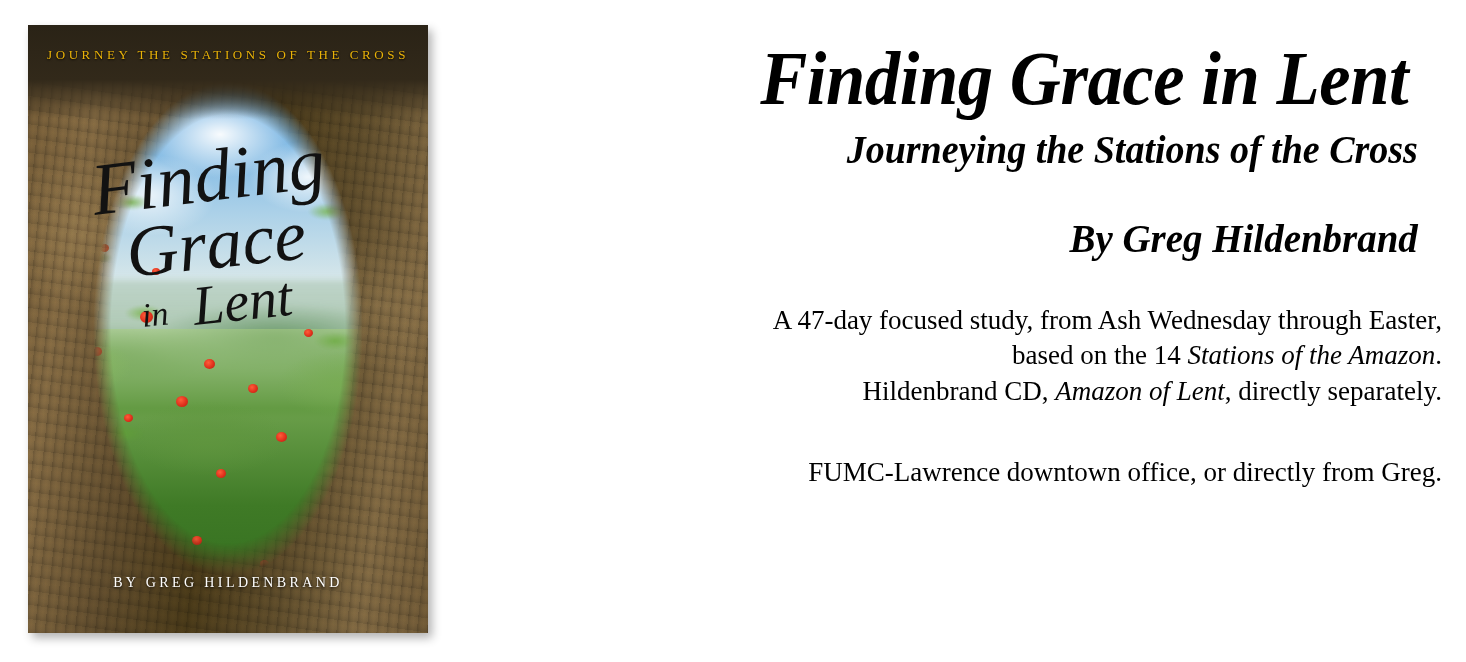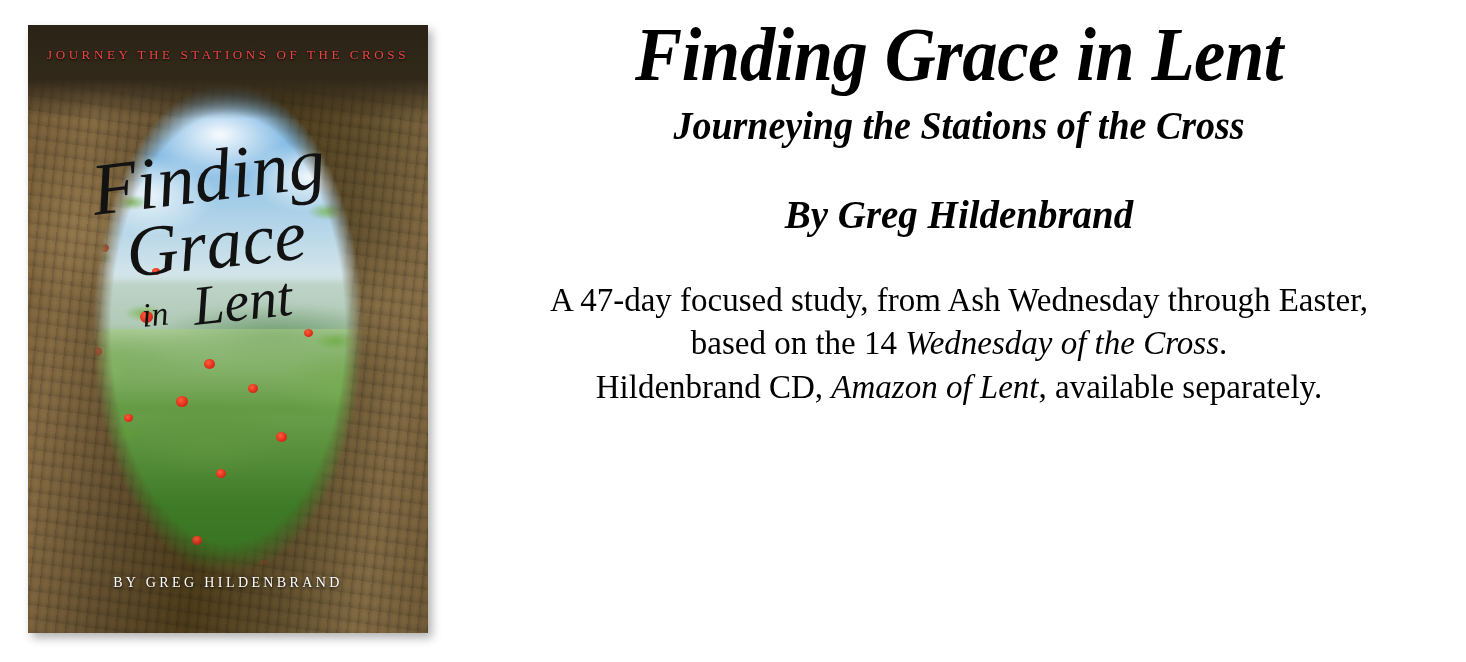--- a/index.html
+++ b/index.html
@@ -178,21 +178,21 @@
   }
 
   .cover-kicker {
     position: absolute;
     left: 0; right: 0;
     top: 22px;
     text-align: center;
     font-family: "Liberation Serif", "DejaVu Serif", serif;
     font-size: 13px;
     letter-spacing: 3.6px;
-    color: #ef4444;
+    color: #eab308;
     text-shadow: 0 1px 2px rgba(0,0,0,0.9);
   }
 
   .cover-byline {
     position: absolute;
     left: 0; right: 0;
     bottom: 42px;
     text-align: center;
     font-family: "Liberation Serif", "DejaVu Serif", serif;
     font-size: 14px;
@@ -209,23 +209,23 @@
     top: 112px;
     height: 210px;
     color: #111111;
   }
   .cover-script svg { display: block; width: 100%; height: 100%; }
 
   
   .copy {
     position: absolute;
     left: 476px;
-    top: 16px;
+    top: 40px;
     width: 966px;
-    text-align: center;
+    text-align: right;
   }
   .headline {
     font-family: "Liberation Serif", "DejaVu Serif", serif;
     font-weight: bold;
     font-style: italic;
     font-size: 76px;
     line-height: 1.02;
     letter-spacing: -0.5px;
     transform: scaleX(0.93);
     transform-origin: center top;
@@ -249,21 +249,21 @@
     font-style: italic;
     font-size: 41px;
     line-height: 1.1;
     transform: scaleX(0.95);
     transform-origin: center top;
     white-space: nowrap;
   }
   .para {
     margin-top: 42px;
     font-family: "Liberation Serif", "DejaVu Serif", serif;
-    font-size: 33px;
+    font-size: 27px;
     line-height: 1.32;
   }
   .para.second { margin-top: 46px; }
   .para .ital { font-style: italic; }
   .para .line { display: block; white-space: nowrap; }
 </style>
 </head>
 <body>
 
 <div class="page">
@@ -317,21 +317,22 @@
   <div class="copy">
 
     <div class="headline">Finding Grace in Lent</div>
 
     <div class="subhead">Journeying the Stations of the Cross</div>
 
     <div class="author">By Greg Hildenbrand</div>
 
     <div class="para first">
       <span class="line">A 47-day focused study, from Ash Wednesday through Easter,</span>
-      <span class="line"><span>based on the 14 </span><span class="ital">Wednesday of the Cross</span><span>.</span></span>
-      <span class="line"><span>Hildenbrand CD, </span><span class="ital">Amazon of Lent</span><span>, available separately.</span></span>
+      <span class="line"><span>based on the 14 </span><span class="ital">Stations of the Amazon</span><span>.</span></span>
+      <span class="line"><span>Hildenbrand CD, </span><span class="ital">Amazon of Lent</span><span>, directly separately.</span></span>
     </div>
 
     <div class="para second">
+      <span class="line">FUMC-Lawrence downtown office, or directly from Greg.</span>
     </div>
 
   </div>
 </div>
 
 </body></html>

